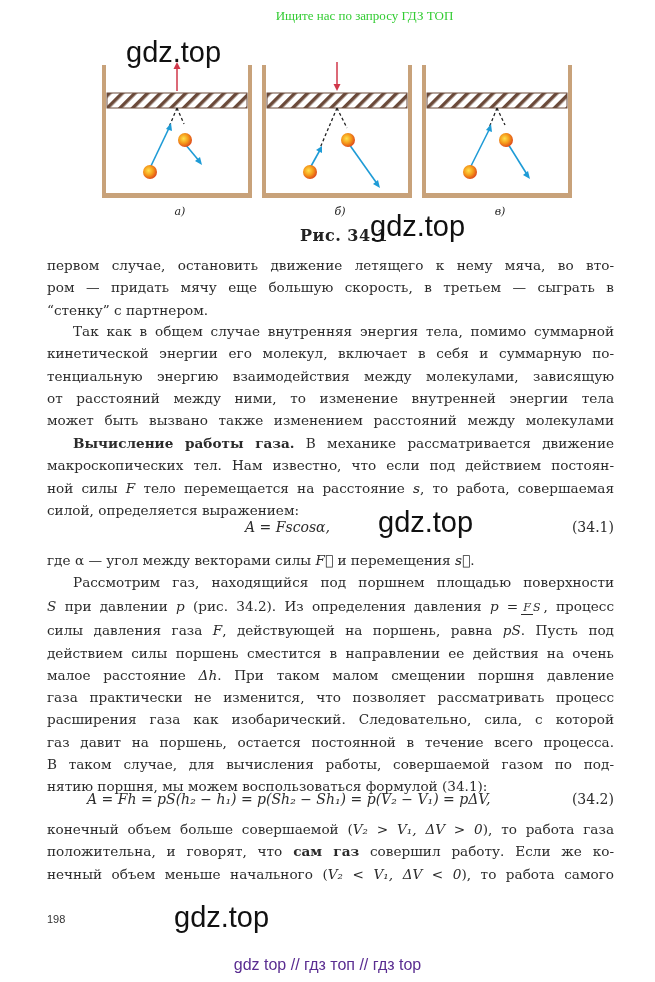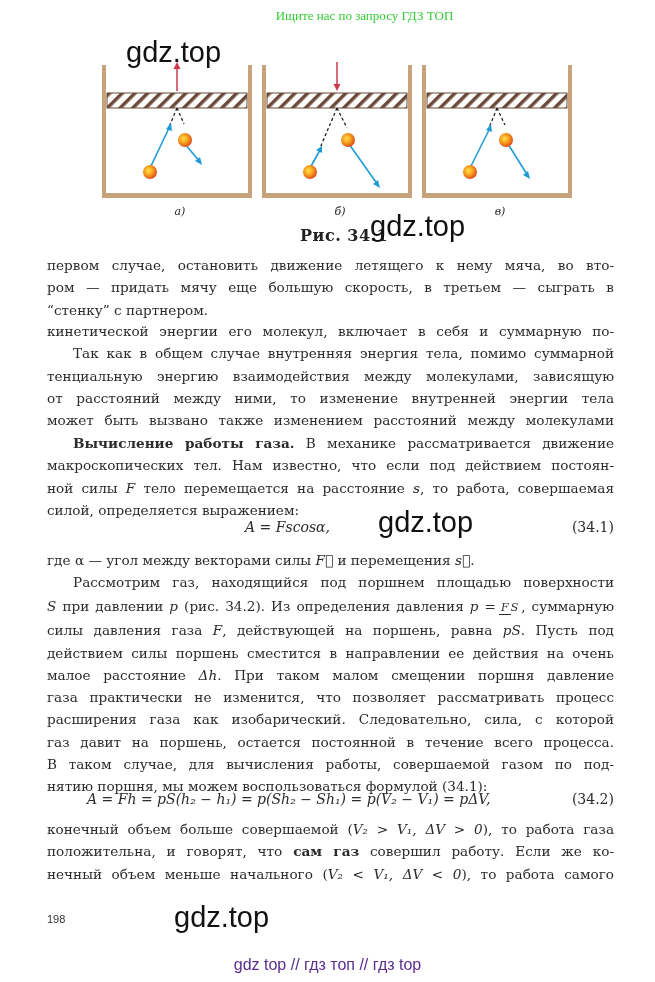--- a/index.html
+++ b/index.html
@@ -106,22 +106,22 @@
 <div class="watermark" style="left:378px; top:506px;">gdz.top</div>
 <div class="watermark" style="left:174px; top:901px;">gdz.top</div>
 
 <div class="text" style="top:254px;">
   <span class="line">первом случае, остановить движение летящего к нему мяча, во вто-</span>
   <span class="line">ром — придать мячу еще большую скорость, в третьем — сыграть в</span>
   <span class="line last">“стенку” с партнером.</span>
 </div>
 
 <div class="text" style="top:320px;">
+  <span class="line indent">Так как в общем случае внутренняя энергия тела, помимо суммарной</span>
   <span class="line">кинетической энергии его молекул, включает в себя и суммарную по-</span>
-  <span class="line indent">Так как в общем случае внутренняя энергия тела, помимо суммарной</span>
   <span class="line">тенциальную энергию взаимодействия между молекулами, зависящую</span>
   <span class="line">от расстояний между ними, то изменение внутренней энергии тела</span>
   <span class="line">может быть вызвано также изменением расстояний между молекулами</span>
 </div>
 
 <div class="text" style="top:432px;">
   <span class="line indent"><b>Вычисление работы газа.</b> <span>В механике рассматривается движение</span></span>
   <span class="line">макроскопических тел. Нам известно, что если под действием постоян-</span>
   <span class="line"><span>ной силы</span> <i>F</i> <span>тело перемещается на расстояние</span> <i>s</i><span>, то работа, совершаемая</span></span>
   <span class="line last">силой, определяется выражением:</span>
@@ -129,21 +129,21 @@
 
 <div class="formula" style="left:245px; top:519px;"><i>A = Fscosα,</i></div>
 <div class="eqnum" style="top:519px;">(34.1)</div>
 
 <div class="text" style="top:549px;">
   <span class="line last"><span>где</span> <span>α</span> <span>— угол между векторами силы</span> <i>F⃗</i> <span>и перемещения</span> <i>s⃗</i><span>.</span></span>
 </div>
 
 <div class="text" style="top:571px;">
   <span class="line indent">Рассмотрим газ, находящийся под поршнем площадью поверхности</span>
-  <span class="line" style="height:26px; line-height:26px;"><i>S</i> <span>при давлении</span> <i>p</i> <span>(рис. 34.2). Из определения давления</span> <i>p =</i><span class="frac"><i class="num">F</i><i>S</i></span><span>, суммарную</span></span>
+  <span class="line" style="height:26px; line-height:26px;"><i>S</i> <span>при давлении</span> <i>p</i> <span>(рис. 34.2). Из определения давления</span> <i>p =</i><span class="frac"><i class="num">F</i><i>S</i></span><span>, процесс</span></span>
   <span class="line"><span>силы давления газа</span> <i>F</i><span>, действующей на поршень, равна</span> <i>pS</i><span>. Пусть под</span></span>
   <span class="line">действием силы поршень сместится в направлении ее действия на очень</span>
   <span class="line"><span>малое расстояние</span> <i>Δh</i><span>. При таком малом смещении поршня давление</span></span>
   <span class="line">газа практически не изменится, что позволяет рассматривать процесс</span>
   <span class="line">расширения газа как изобарический. Следовательно, сила, с которой</span>
   <span class="line">газ давит на поршень, остается постоянной в течение всего процесса.</span>
   <span class="line">В таком случае, для вычисления работы, совершаемой газом по под-</span>
   <span class="line last">нятию поршня, мы можем воспользоваться формулой (34.1):</span>
 </div>
 

